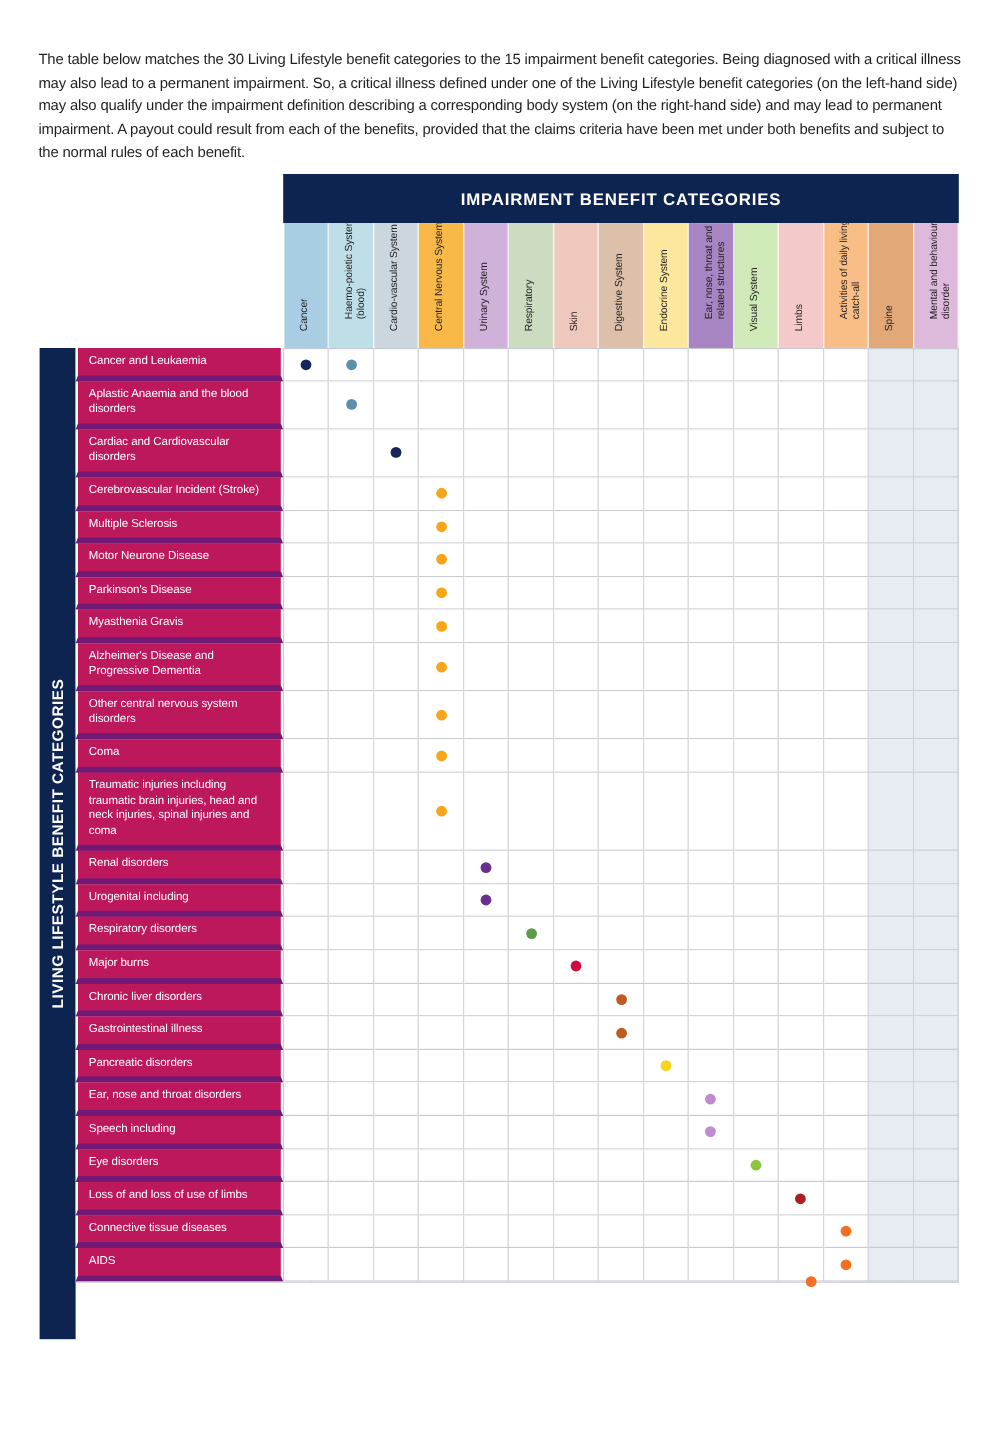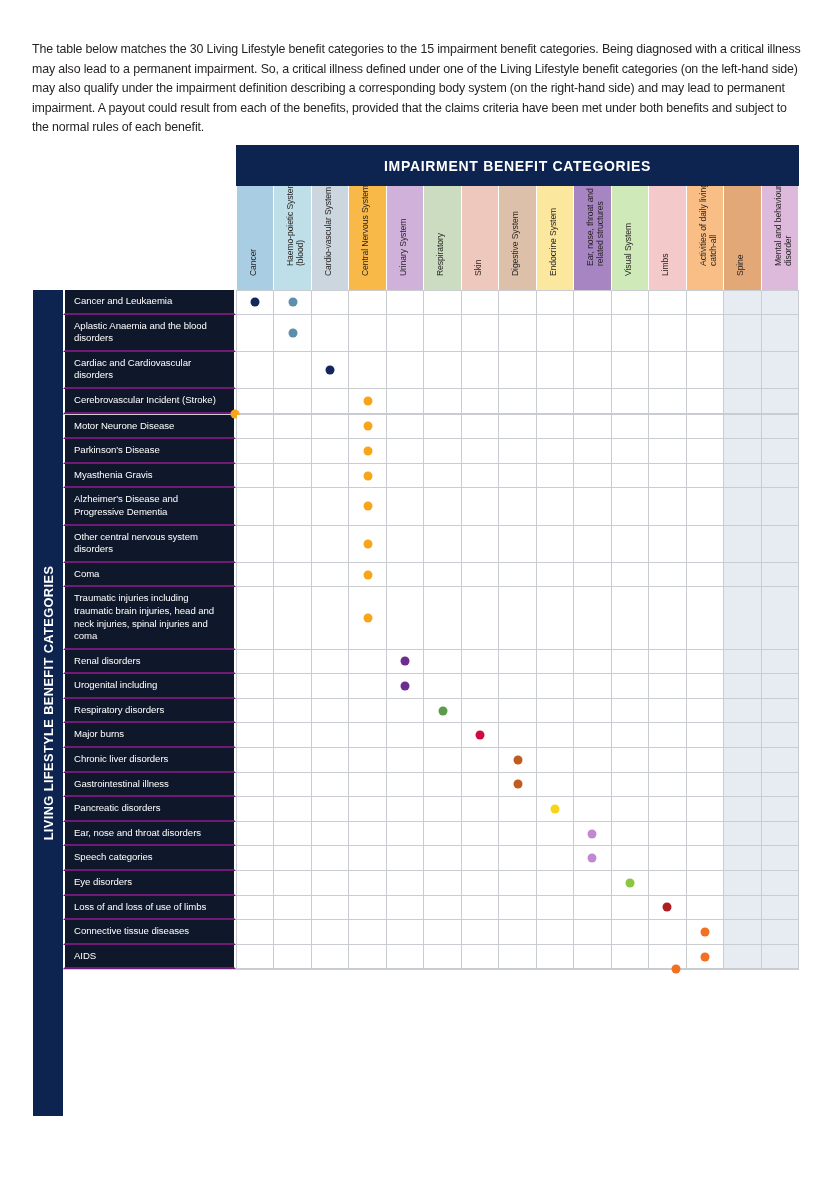--- a/index.html
+++ b/index.html
@@ -102,29 +102,29 @@
     width: 736px;
   }
   .grid-row {
     display: flex;
     align-items: stretch;
     width: 100%;
   }
   .row-label {
     width: 173px;
     flex: 0 0 173px;
-    background: #0f172a;
+    background: #be185d;
     color: #ffffff;
     font-size: 9.6px;
     line-height: 12.6px;
     letter-spacing: -0.05px;
     padding: 5px 6px 5px 9px;
     display: flex;
     align-items: center;
-    border-bottom: 2px solid #701a75;
+    border-bottom: 5px solid #701a75;
     border-left: 2px solid #ffffff;
     border-right: 2px solid #ffffff;
   }
   .cells {
     flex: 1 1 auto;
     display: flex;
     border-left: 1px solid #c9ccd1;
   }
   .cell {
     flex: 1 1 0;
@@ -291,20 +291,21 @@
             <div class="cell"></div>
             <div class="cell"></div>
             <div class="cell"></div>
             <div class="cell"></div>
             <div class="cell"></div>
             <div class="cell shaded"></div>
             <div class="cell shaded"></div>
           </div>
         </div>
         <div class="grid-row">
+          <div class="row-label">Multiple Sclerosis</div>
           <div class="cells">
             <div class="cell"></div>
             <div class="cell"></div>
             <div class="cell"></div>
             <div class="cell">
               <span class="dot" style="background: rgb(249, 165, 26);"></span>
             </div>
             <div class="cell"></div>
             <div class="cell"></div>
             <div class="cell"></div>
@@ -642,21 +643,21 @@
               <span class="dot" style="background: rgb(193, 137, 208);"></span>
             </div>
             <div class="cell"></div>
             <div class="cell"></div>
             <div class="cell"></div>
             <div class="cell shaded"></div>
             <div class="cell shaded"></div>
           </div>
         </div>
         <div class="grid-row">
-          <div class="row-label">Speech categories</div>
+          <div class="row-label">Speech including</div>
           <div class="cells">
             <div class="cell"></div>
             <div class="cell"></div>
             <div class="cell"></div>
             <div class="cell"></div>
             <div class="cell"></div>
             <div class="cell"></div>
             <div class="cell"></div>
             <div class="cell"></div>
             <div class="cell"></div>

